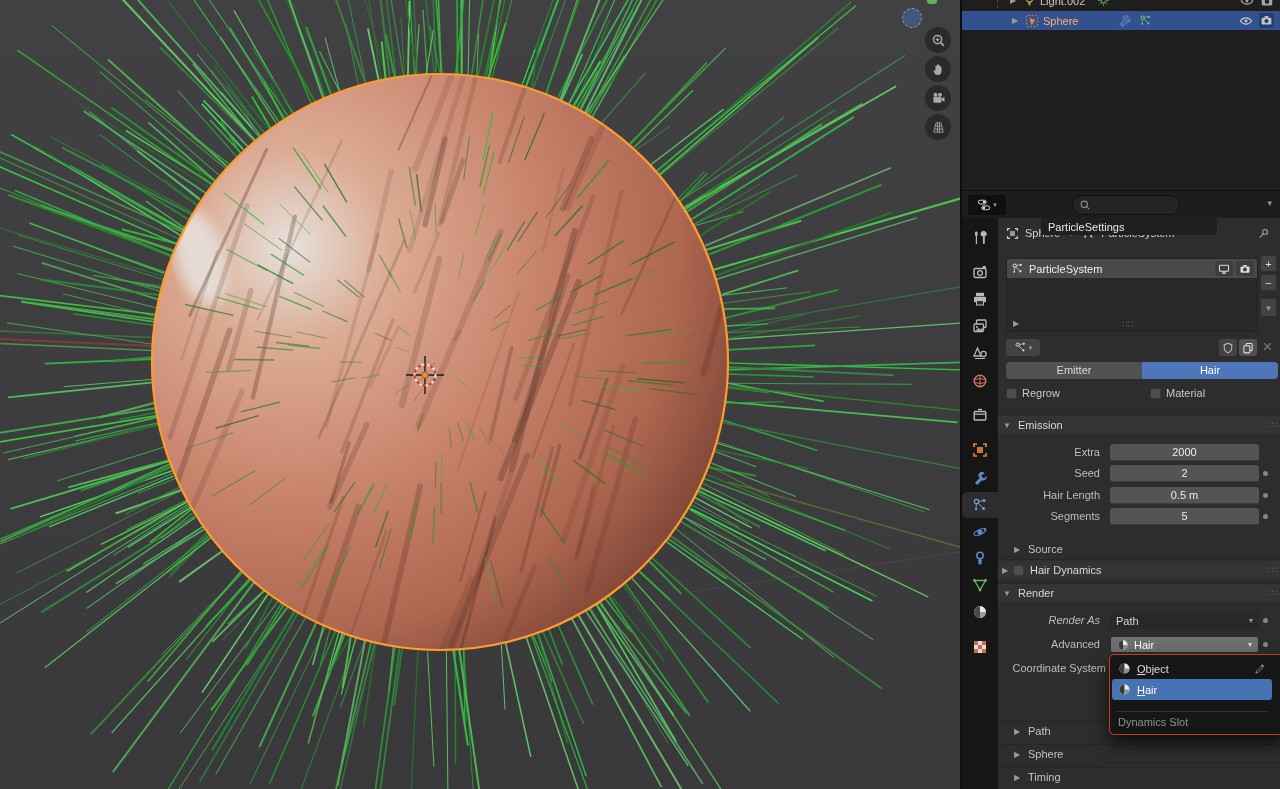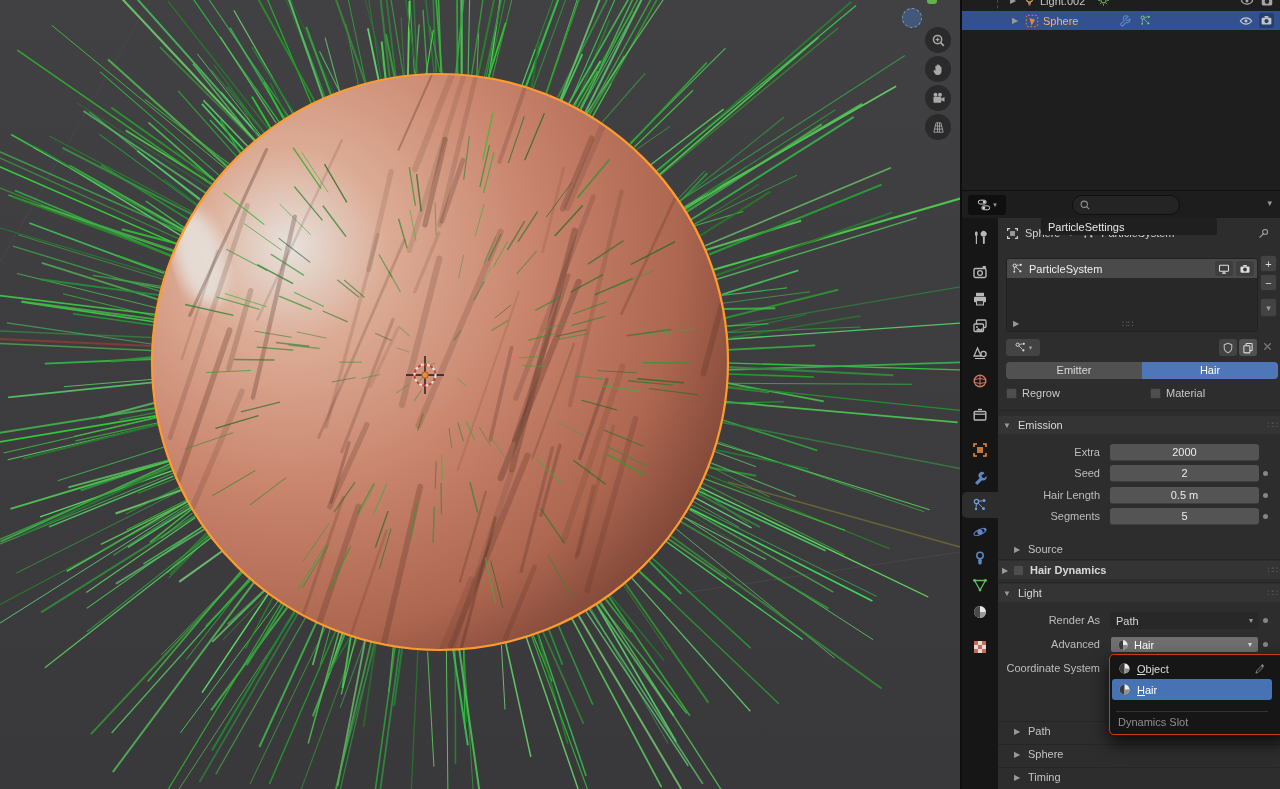--- a/index.html
+++ b/index.html
@@ -1026,53 +1026,53 @@
     <div class="abs sub-hdr" style="top:323px;">
       <span class="disc" style="margin-left:14px;">▶</span>
       <span style="margin-left:6px;">Source</span>
     </div>
 
     <div class="abs sep" style="top:341px;"></div>
 
     <div class="abs hdr-bar" style="top:343px;">
       <span class="disc" style="margin-left:2px;">▶</span>
       <span class="chk" style="margin-left:3px;"></span>
-      <span style="margin-left:6px;color:#d8d8d8;font-weight:bold;">Hair Dynamics</span>
+      <span style="margin-left:6px;color:#d8d8d8;">Hair Dynamics</span>
       <span class="grip">∷∷</span>
     </div>
 
     <div class="abs sep" style="top:364px;"></div>
 
     <div class="abs hdr-bar" style="top:366px;">
       <span class="disc" style="margin-left:4px;">▼</span>
-      <span style="margin-left:6px;color:#d8d8d8;">Light</span>
+      <span style="margin-left:6px;color:#d8d8d8;">Render</span>
       <span class="grip">∷∷</span>
     </div>
-    <span class="abs plabel" style="top:394px;">Render As</span>
+    <span class="abs plabel" style="top:394px;font-style:italic;">Render As</span>
     <div class="abs pdrop" style="top:394px;">
       <span>Path</span>
       <span class="chev" style="color:#9a9a9a;font-size:8px;">▾</span>
     </div>
     <span class="abs dot" style="top:400px;"></span>
 
     <span class="abs plabel" style="top:418px;">Advanced</span>
     <div class="abs pdrop" style="top:418px;background:#6f6f6f;color:#fff;border:1px solid #2c2c2c;">
       <span style="display:flex;margin-right:5px;">
         <svg width="12" height="12" viewBox="0 0 16 16">
             <circle cx="8" cy="8" r="6.2" fill="#ececec"></circle>
             <path d="M8 1.8a6.2 6.2 0 0 0 0 12.4V1.8z" fill="#3a3a3a"></path>
             <path d="M8 8h6.2A6.2 6.2 0 0 1 8 14.2V8z" fill="#8f8f8f"></path>
           </svg>
       </span>
       <span>Hair</span>
       <span class="chev" style="color:#d5d5d5;font-size:8px;">▾</span>
     </div>
     <span class="abs dot" style="top:424px;"></span>
 
-    <span class="abs plabel" style="top:442px;">Coordinate System</span>
+    <span class="abs plabel" style="top:442px;margin-left:6px;">Coordinate System</span>
 
     <div class="abs ghost" style="left:112px;top:470px;display:flex;align-items:center;gap:6px;">
       <span class="chk" style="background:#3e3e3e;">
           <svg width="9" height="9" viewBox="0 0 16 16">
             <path d="M3 8.5l3 3 6-7" stroke="#ddd" stroke-width="2" fill="none"></path>
           </svg>
         </span>
       <span>Show Emitter</span>
     </div>
     <span class="abs dot" style="top:473px;"></span>

